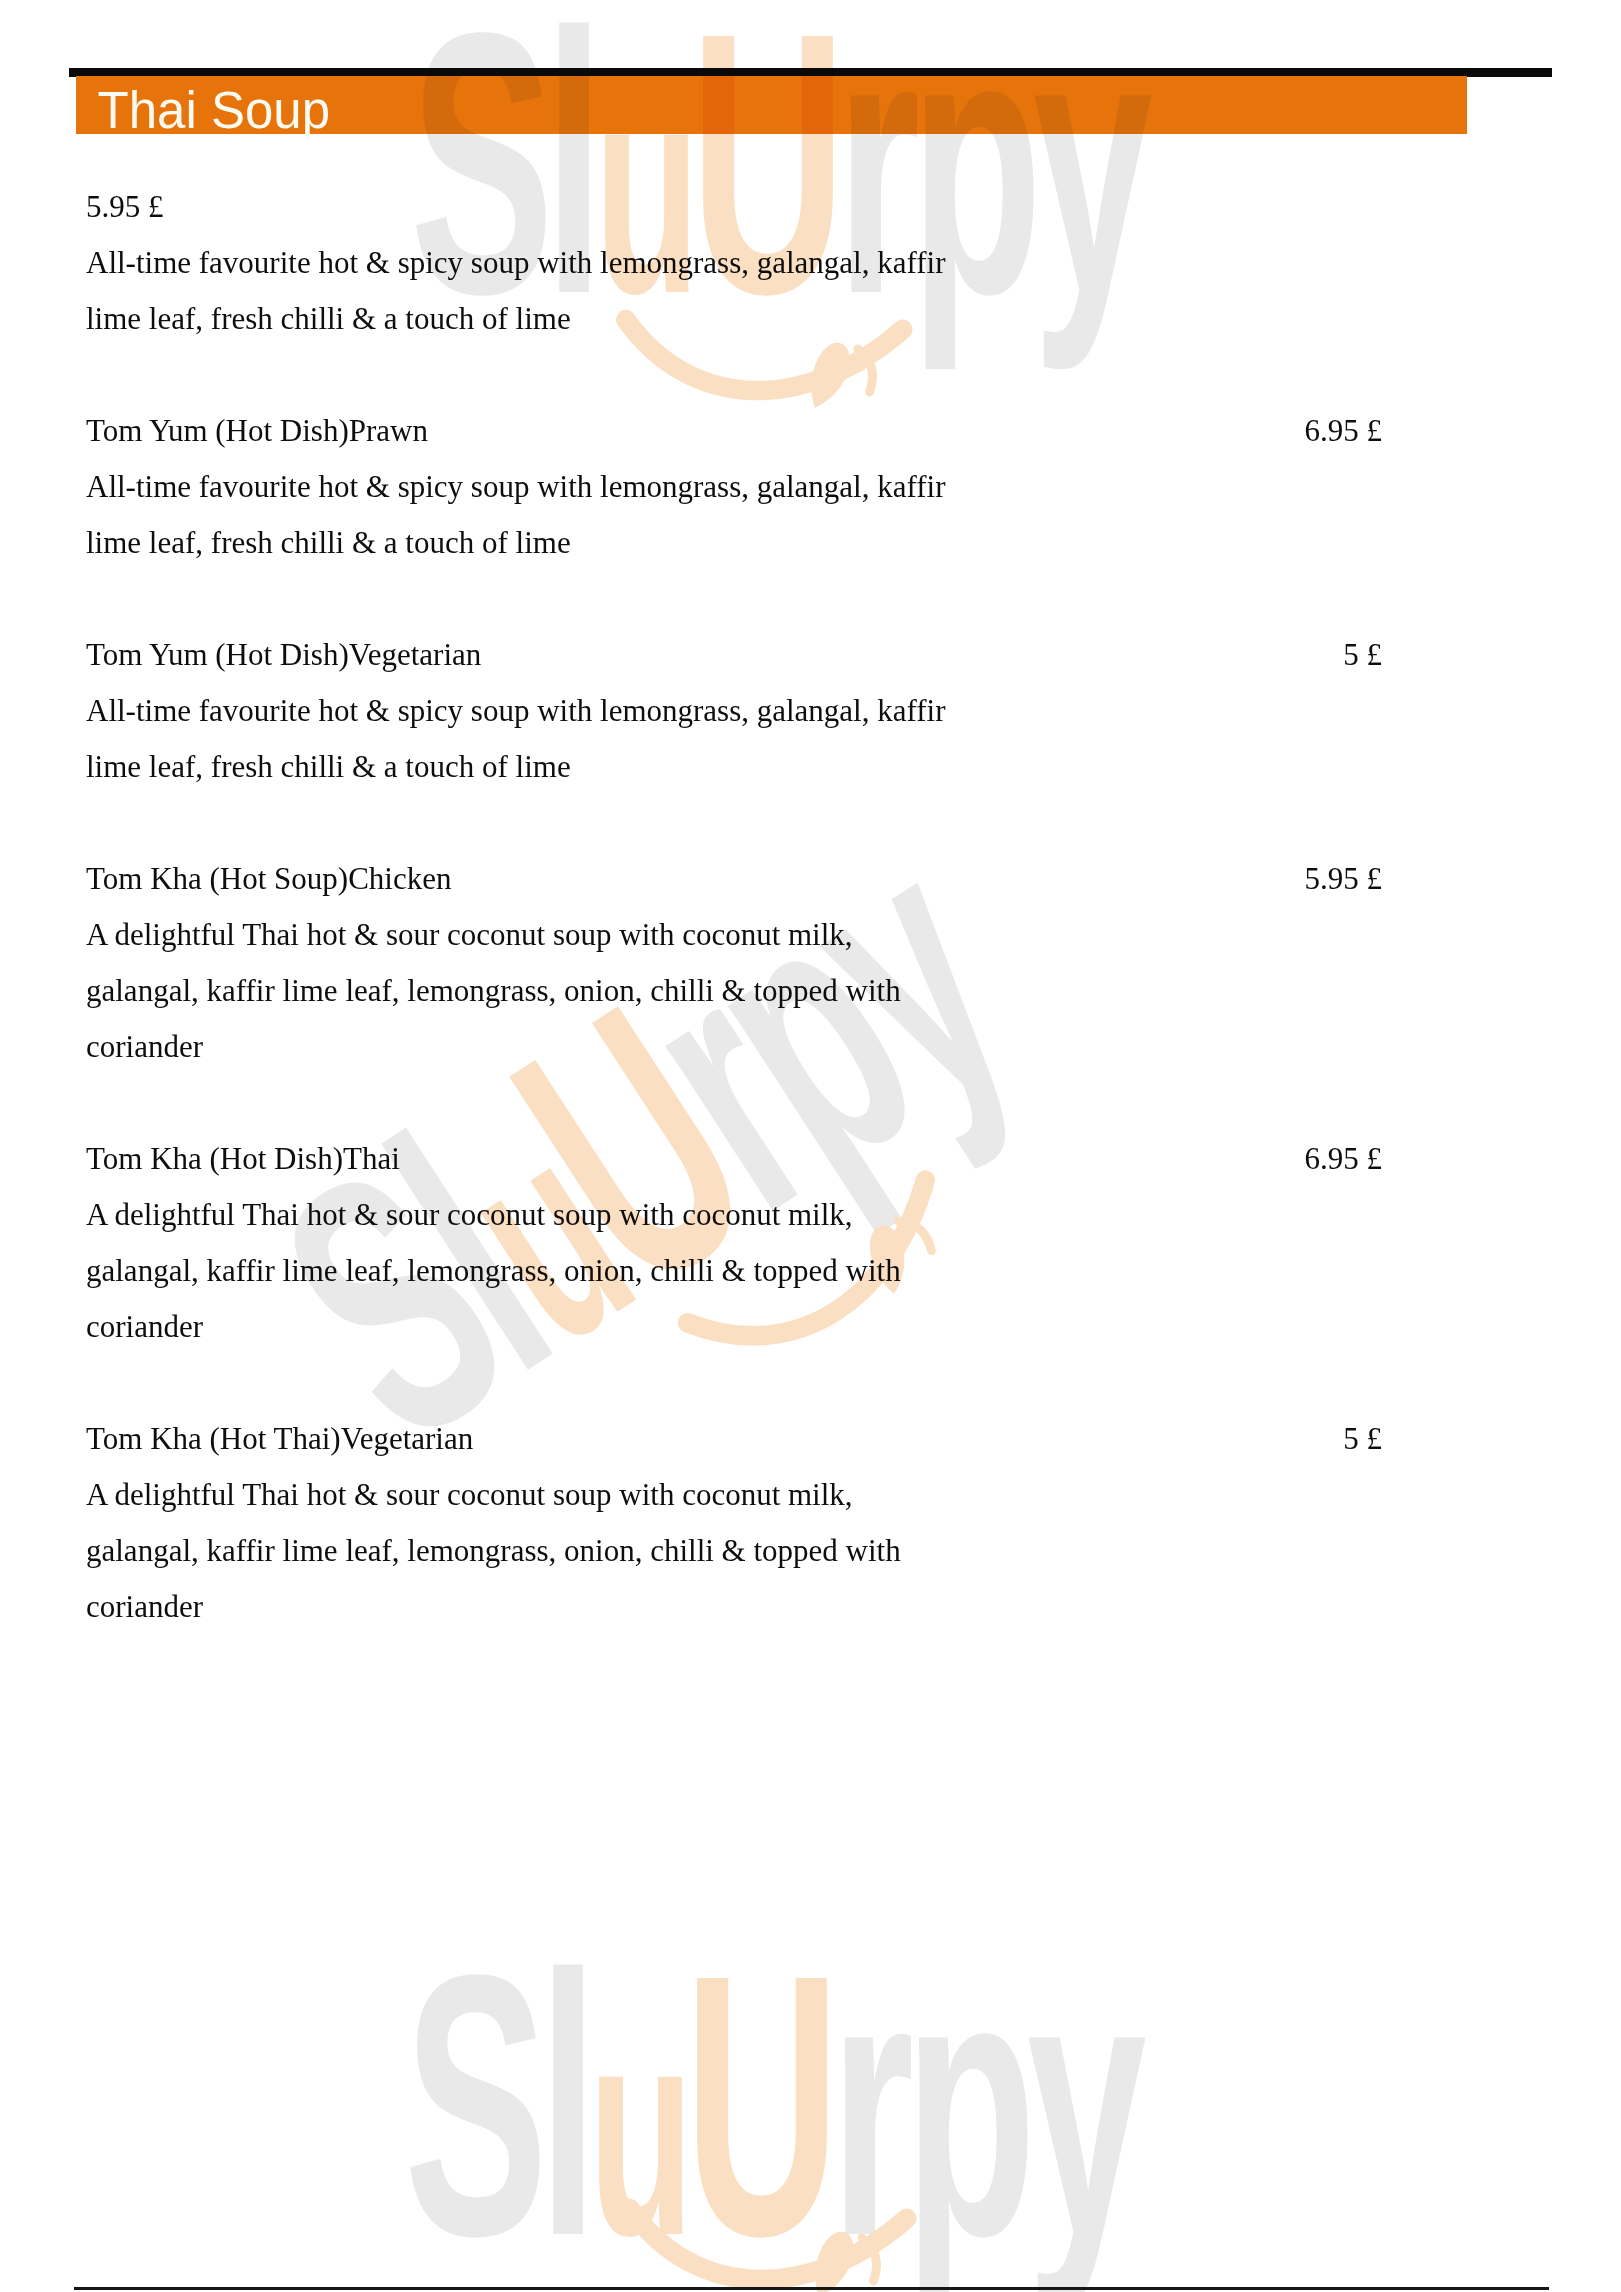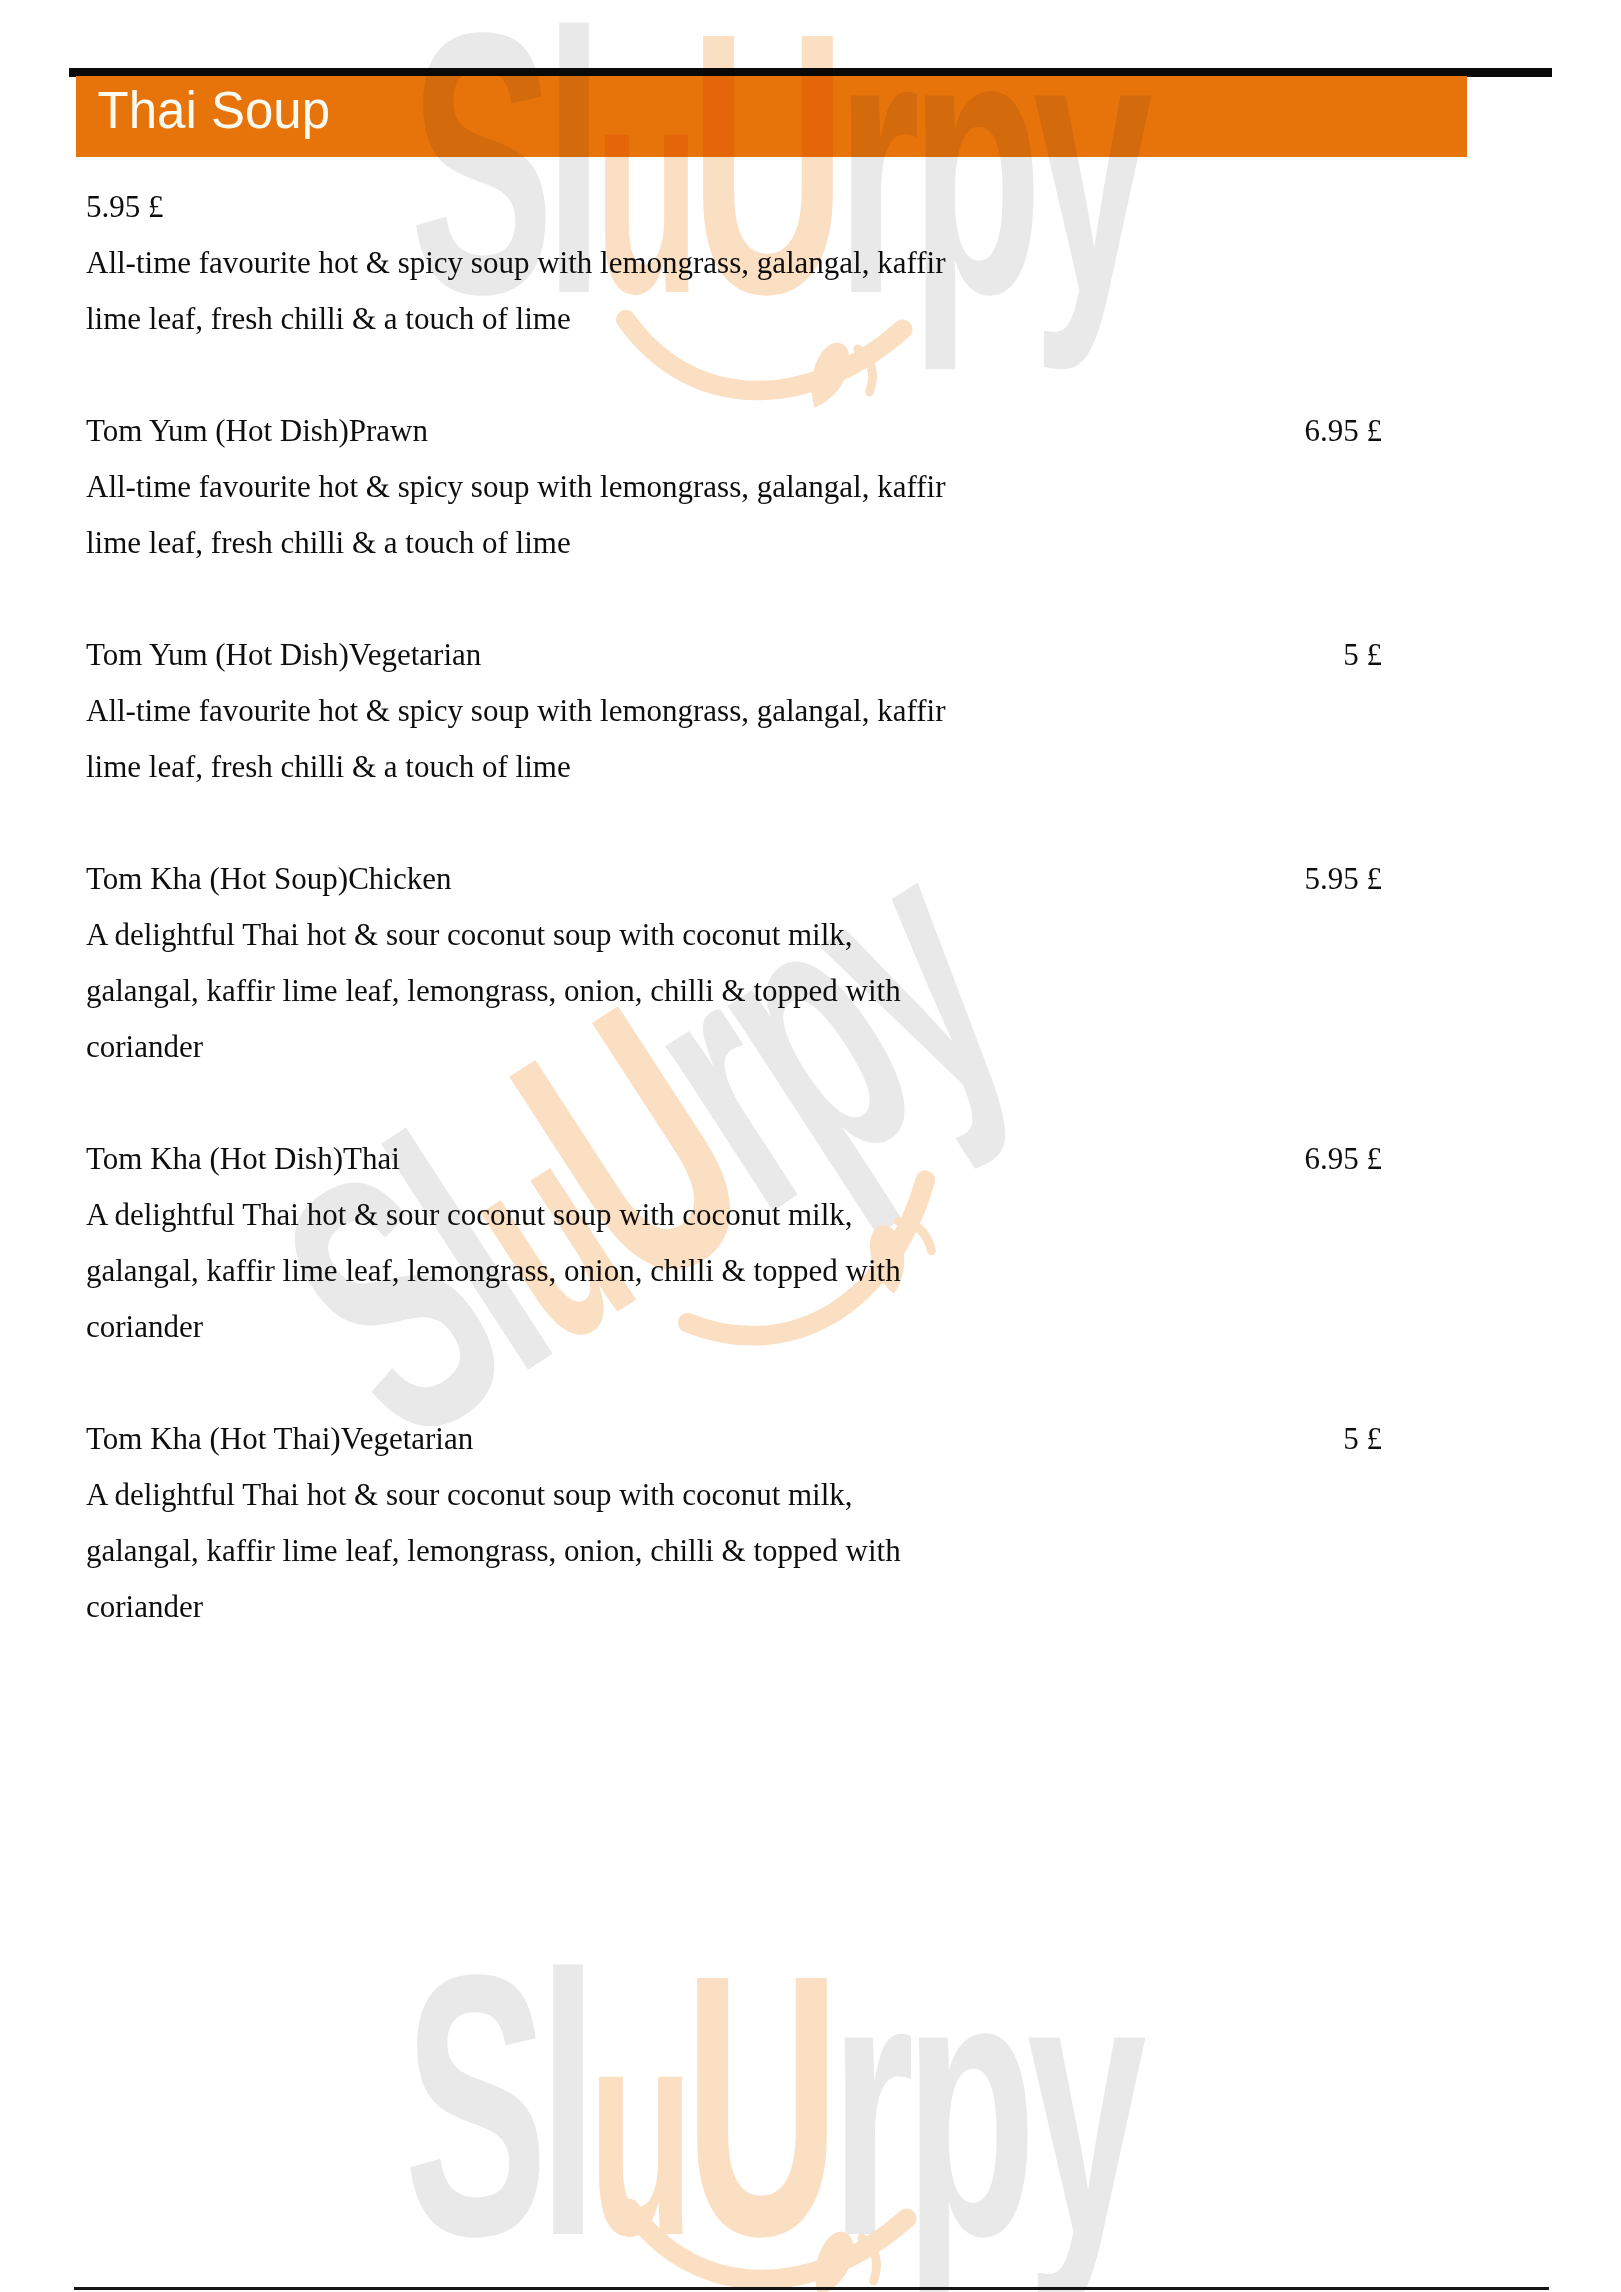--- a/index.html
+++ b/index.html
@@ -16,21 +16,21 @@
   
   .top-rule {
     position: absolute;
     left: 69px; top: 68px;
     width: 1483px; height: 8.8px;
     background: #0a0a0a;
   }
   .section-banner {
     position: absolute;
     left: 76px; top: 76px;
-    width: 1391px; height: 81px;
+    width: 1391px; height: 58px;
     background: var(--accent, #e7740b);
   }
   .section-banner .title {
     font-family: "Liberation Sans", "DejaVu Sans", sans-serif;
     font-size: 51px;
     line-height: 69px;
     padding-left: 21.6px;
     color: #fbfaf0;
     white-space: nowrap;
   }

